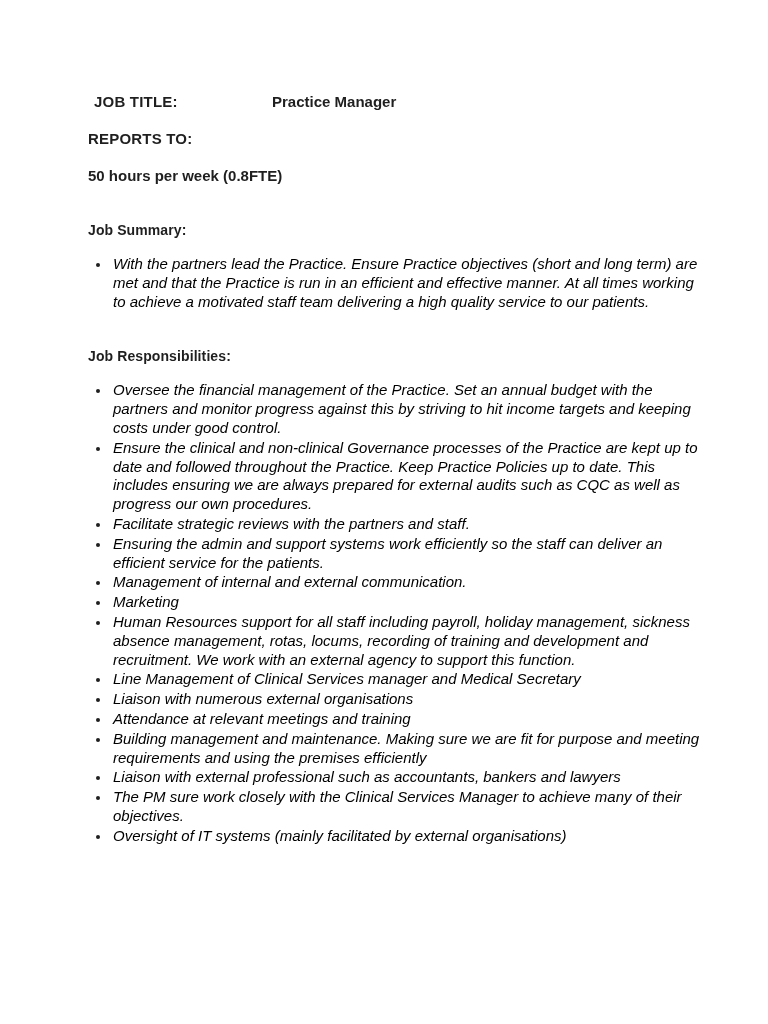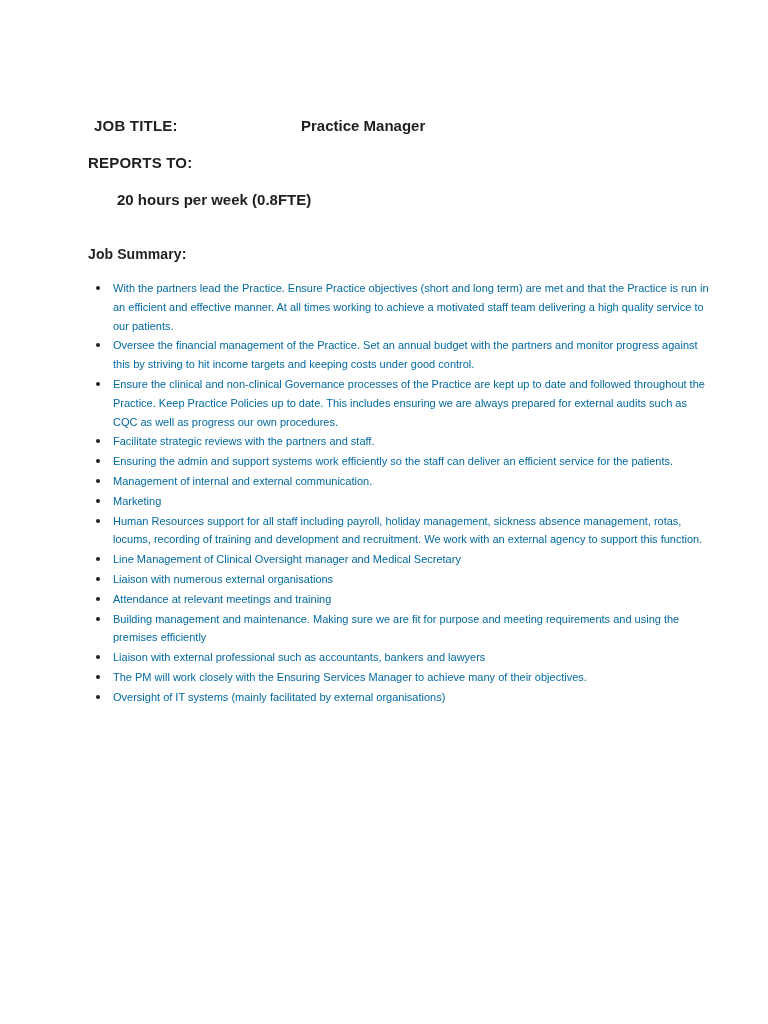--- a/index.html
+++ b/index.html
@@ -12,21 +12,21 @@
     height: 1024px;
     font-family: "Liberation Sans", sans-serif;
     color: #1f1f1f;
     -webkit-font-smoothing: antialiased;
   }
   .page {
     box-sizing: border-box;
     width: 768px;
     height: 1024px;
     background: #ffffff;
-    padding: 116px 58px 40px 88px;
+    padding: 92px 58px 40px 88px;
     overflow: hidden;
     border-radius: 21px;
   }
   .header-fields {
     margin-bottom: 36px;
   }
   .field-row {
     display: flex;
     align-items: baseline;
     font-size: 15px;
@@ -37,79 +37,80 @@
   .field-row.indent-label .field-label {
     padding-left: 6px;
   }
   .field-label {
     flex: none;
     width: 178px;
     letter-spacing: 0.2px;
   }
   .field-value {
     flex: 1;
-    margin-left: 29px;
   }
   .section-heading {
     font-size: 14px;
     font-weight: bold;
     line-height: 19px;
     margin: 36px 0 15px 0;
     letter-spacing: 0.1px;
   }
   ul.bullet-list {
     margin: 0;
     padding: 0 0 0 23px;
     list-style-type: disc;
   }
   li.bullet-item {
-    font-size: 11px;
+    font-size: 15px;
     line-height: 18.8px;
     margin: 0 0 1px 0;
     padding-left: 2px;
-    color: #0369a1;
+    color: #000000;
+    font-style: italic;
   }
   li.bullet-item::marker {
     font-size: 13px;
     color: #1f1f1f;
   }
 </style>
 </head>
 <body>
 
 <div class="page">
 
   <div class="header-fields">
     <div class="field-row indent-label">
       <span class="field-label">JOB TITLE:</span>
       <span class="field-value">Practice Manager</span>
     </div>
     <div class="field-row">
       <span class="field-label">REPORTS TO:</span>
     </div>
     <div class="field-row">
-      <span class="field-value">20 hours per week (0.8FTE)</span>
+      <span class="field-value">50 hours per week (0.8FTE)</span>
     </div>
   </div>
 
   <div class="section-heading">Job Summary:</div>
   <ul class="bullet-list">
       <li class="bullet-item">With the partners lead the Practice.  Ensure Practice objectives (short and long term) are met and that the Practice is run in an efficient and effective manner.  At all times working to achieve a motivated staff team delivering a high quality service to our patients.</li>
     </ul>
 
+  <div class="section-heading">Job Responsibilities:</div>
   <ul class="bullet-list">
       <li class="bullet-item">Oversee the financial management of the Practice.  Set an annual budget with the partners and monitor progress against this by striving to hit income targets and keeping costs under good control.</li>
       <li class="bullet-item">Ensure the clinical and non-clinical Governance processes of the Practice are kept up to date and followed throughout the Practice.  Keep Practice Policies up to date.  This includes ensuring we are always prepared for external audits such as CQC as well as progress our own procedures.</li>
       <li class="bullet-item">Facilitate strategic reviews with the partners and staff.</li>
       <li class="bullet-item">Ensuring the admin and support systems work efficiently so the staff can deliver an efficient service for the patients.</li>
       <li class="bullet-item">Management of internal and external communication.</li>
       <li class="bullet-item">Marketing</li>
       <li class="bullet-item">Human Resources support for all staff including payroll, holiday management, sickness absence management, rotas, locums, recording of training and development and recruitment.  We work with an external agency to support this function.</li>
-      <li class="bullet-item">Line Management of Clinical Oversight manager and Medical Secretary</li>
+      <li class="bullet-item">Line Management of Clinical Services manager and Medical Secretary</li>
       <li class="bullet-item">Liaison with numerous external organisations</li>
       <li class="bullet-item">Attendance at relevant meetings and training</li>
       <li class="bullet-item">Building management and maintenance.  Making sure we are fit for purpose and meeting requirements and using the premises efficiently</li>
       <li class="bullet-item">Liaison with external professional such as accountants, bankers and lawyers</li>
-      <li class="bullet-item">The PM will work closely with the Ensuring Services Manager to achieve many of their objectives.</li>
+      <li class="bullet-item">The PM sure work closely with the Clinical Services Manager to achieve many of their objectives.</li>
       <li class="bullet-item">Oversight of IT systems (mainly facilitated by external organisations)</li>
     </ul>
 
 </div>
 
 </body></html>

